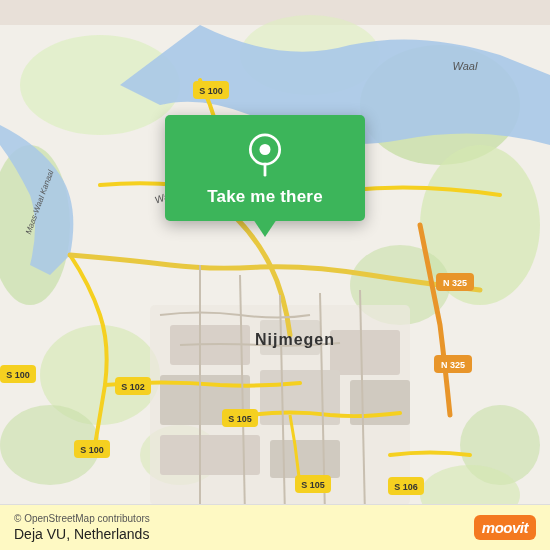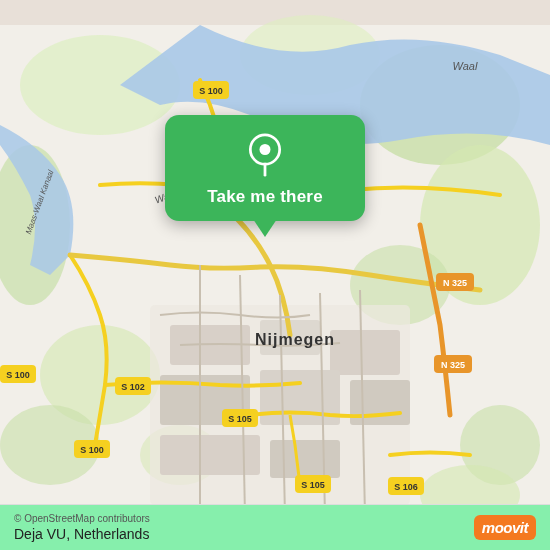--- a/index.html
+++ b/index.html
@@ -19,21 +19,21 @@
       overflow: hidden;
     }
 
     
     .map-popup {
       position: absolute;
       top: 115px;
       left: 165px;
       width: 200px;
       background: #3cb55a;
-      border-radius: 14px;
+      border-radius: 5px;
       display: flex;
       flex-direction: column;
       align-items: center;
       padding: 18px 20px 14px 20px;
       box-shadow: 0 4px 16px rgba(0,0,0,0.3);
       z-index: 10;
     }
 
     .map-popup::after {
       content: '';
@@ -61,21 +61,21 @@
       letter-spacing: 0.2px;
       text-align: center;
     }
 
     
     .info-bar {
       position: absolute;
       bottom: 0;
       left: 0;
       width: 100%;
-      background: #86efac;
+      background: #fef9c3;
       border-top: 1px solid #ddd;
       display: flex;
       align-items: center;
       justify-content: space-between;
       padding: 8px 14px;
       z-index: 20;
     }
 
     .info-left {
       display: flex;

